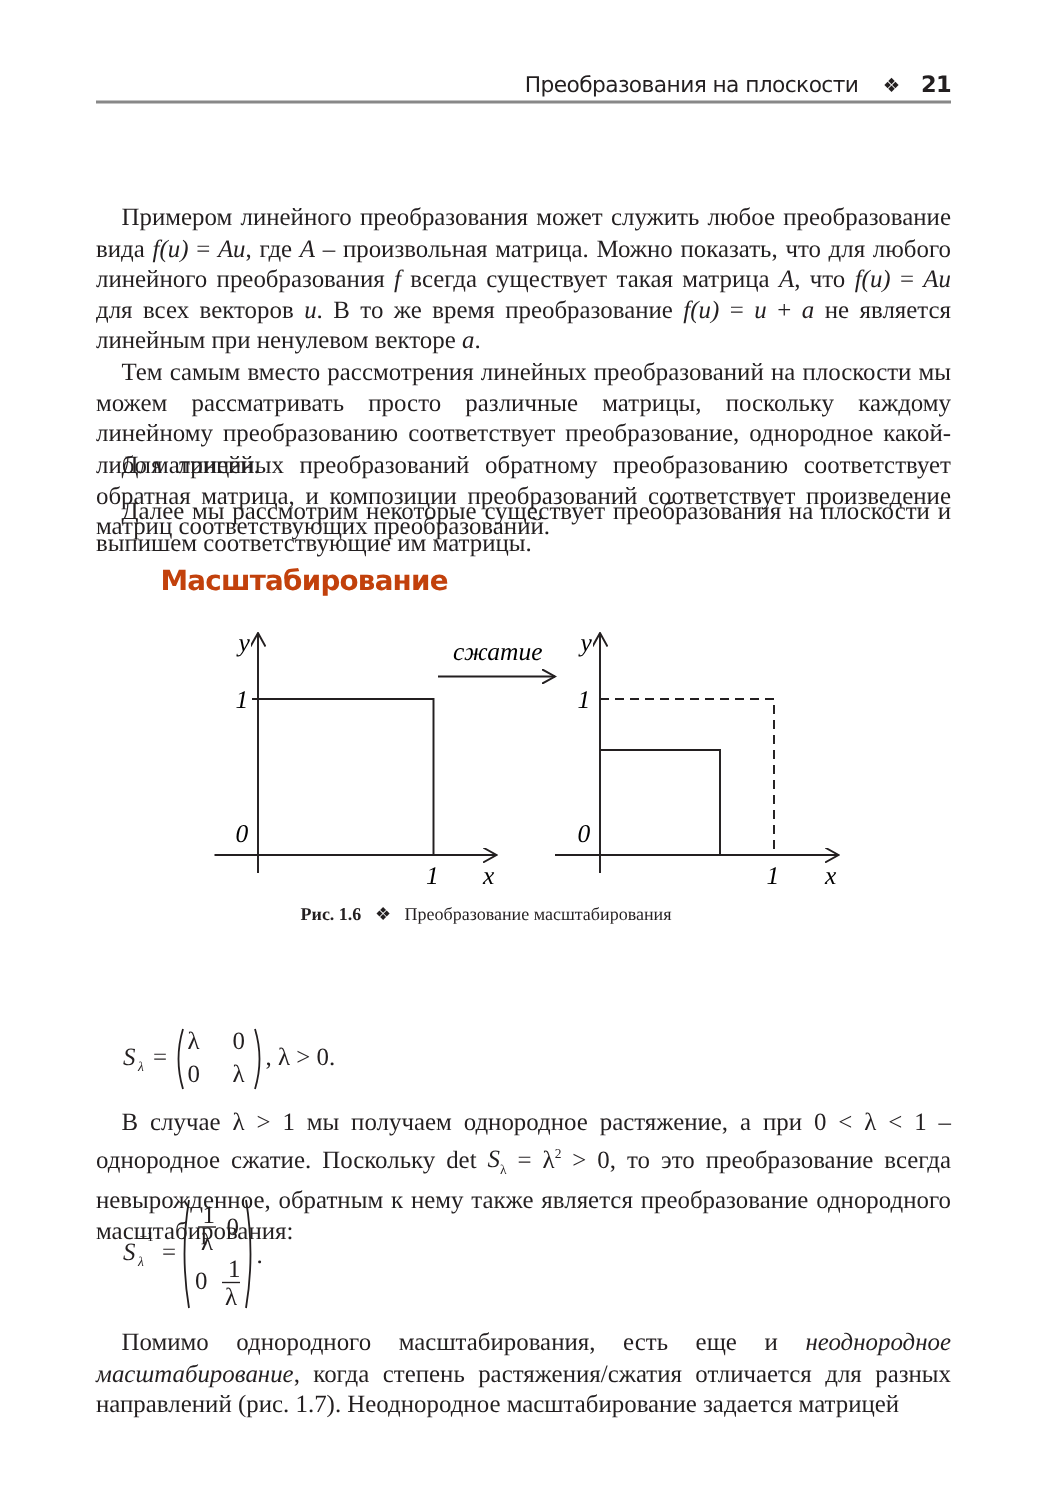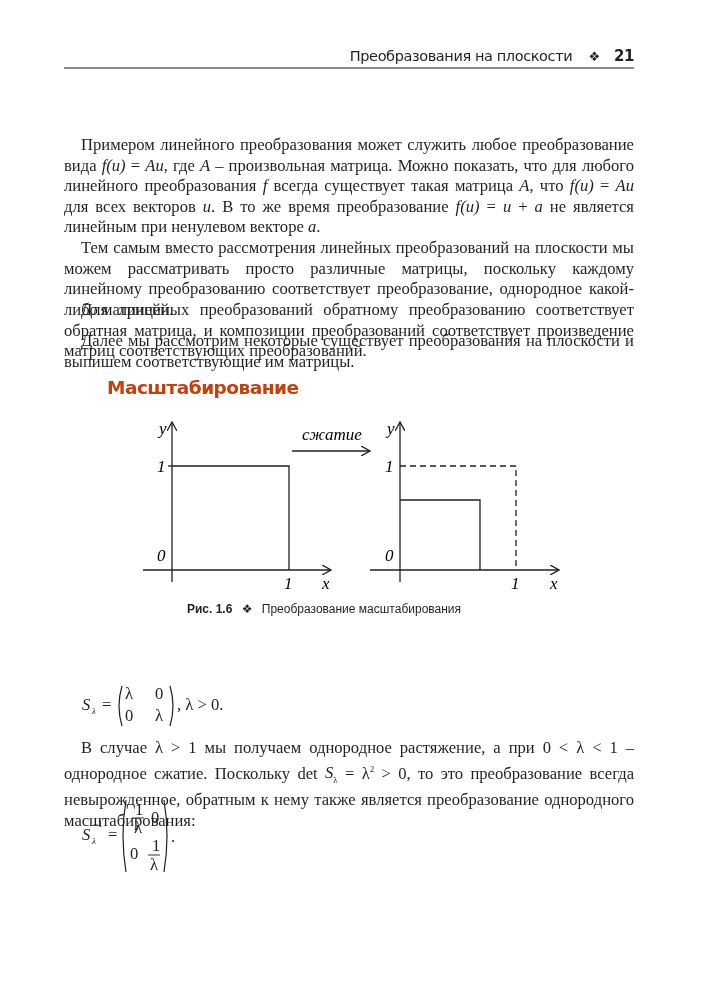--- a/index.html
+++ b/index.html
@@ -7,21 +7,21 @@
   .page { position:absolute; left:0; top:0; width:702px; height:1000px; }
   .running-head { position:absolute; left:64px; top:47px; width:570px; height:20px; text-align:right; font-family:"DejaVu Sans", sans-serif; font-size:14.5px; letter-spacing:-0.4px; color:#231f20; }
   .running-head .orn { display:inline-block; margin:0 10px 0 12px; font-size:13px; }
   .running-head .pno { font-weight:bold; font-size:15px;text-align:right; }
   .head-rule { position:absolute; left:64px; top:67px; width:570px; height:2px; background:#888; }
   .body-text { position:absolute; left:64px; width:570px; font-family:"Liberation Serif", serif; font-size:16.6px; line-height:20.6px; color:#231f20; text-align:justify; }
   .p { text-indent:17px; margin:0; }
   .formula-lines { position:absolute; left:82px; top:91px; font-family:"Liberation Serif", serif; font-style:italic; font-size:16.6px; line-height:20.6px; }
   .heading { position:absolute; left:64px; top:377px; font-family:"DejaVu Sans", sans-serif; font-weight:bold; font-size:18.5px; letter-spacing:-0.5px; color:#c2410c;margin-left:43px; }
   .fig { position:absolute; left:0; top:400px; width:702px; height:200px; }
-  .caption { position:absolute; left:0; top:602px; width:648px; text-align:center; font-family:Liberation Sans, sans-serif; font-size:12px; color:#231f20; }
+  .caption { position:absolute; left:0; top:602px; width:648px; text-align:center; font-family:Liberation Serif, serif; font-size:12px; color:#231f20; }
   .caption b { font-weight:bold; }
   .caption .orn { margin:0 6px; }
   .math { position:absolute; font-family:"Liberation Serif", serif; font-size:16.6px; color:#231f20; }
   i { font-style:italic;margin-top:12px; }
 </style>
 </head>
 <body>
 
 <div class="page">
 
@@ -125,14 +125,17 @@
     </svg>
     <span style="position:absolute; left:53px; top:2px;">1</span>
     <span style="position:absolute; left:52px; top:20px;">λ</span>
     <span style="position:absolute; left:69px; top:10px;">0</span>
     <span style="position:absolute; left:48px; top:46px;">0</span>
     <span style="position:absolute; left:70px; top:38px;">1</span>
     <span style="position:absolute; left:68px; top:57px;">λ</span>
     <span style="position:absolute; left:89px; top:29px;">.</span>
   </div>
 
+  <div class="body-text" style="top:885px;">
+    <p class="p"><span>Помимо однородного масштабирования, есть еще и </span><i>неоднородное масштабирование</i><span>, когда степень растяжения/сжатия отличается для разных направлений (рис. 1.7). Неоднородное масштабирование задается матрицей</span></p>
+  </div>
 
 </div>
 
 </body></html>

